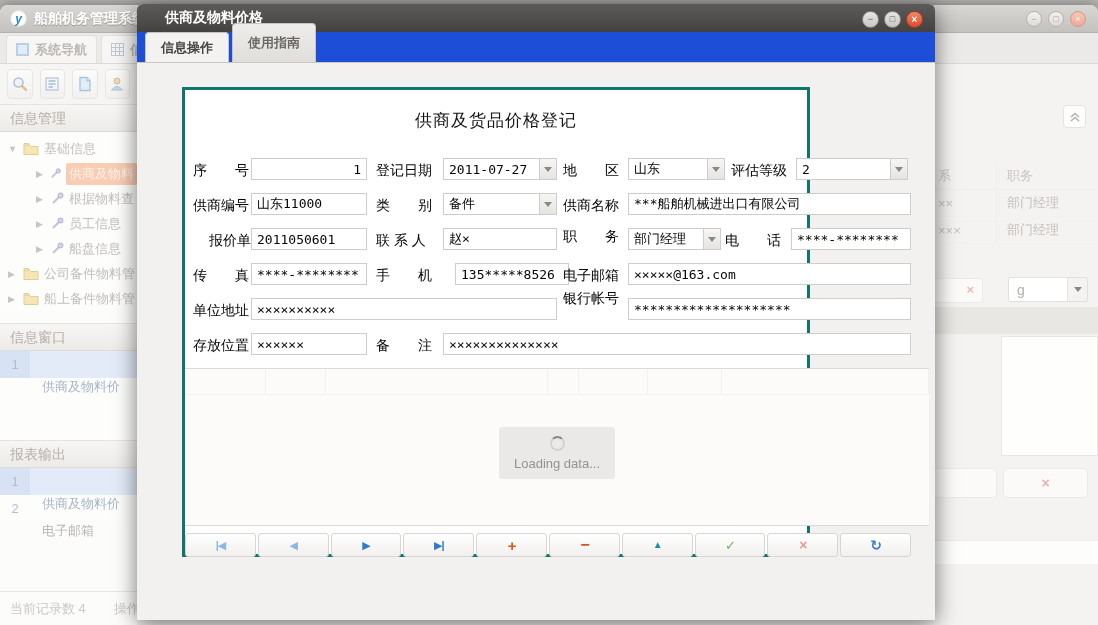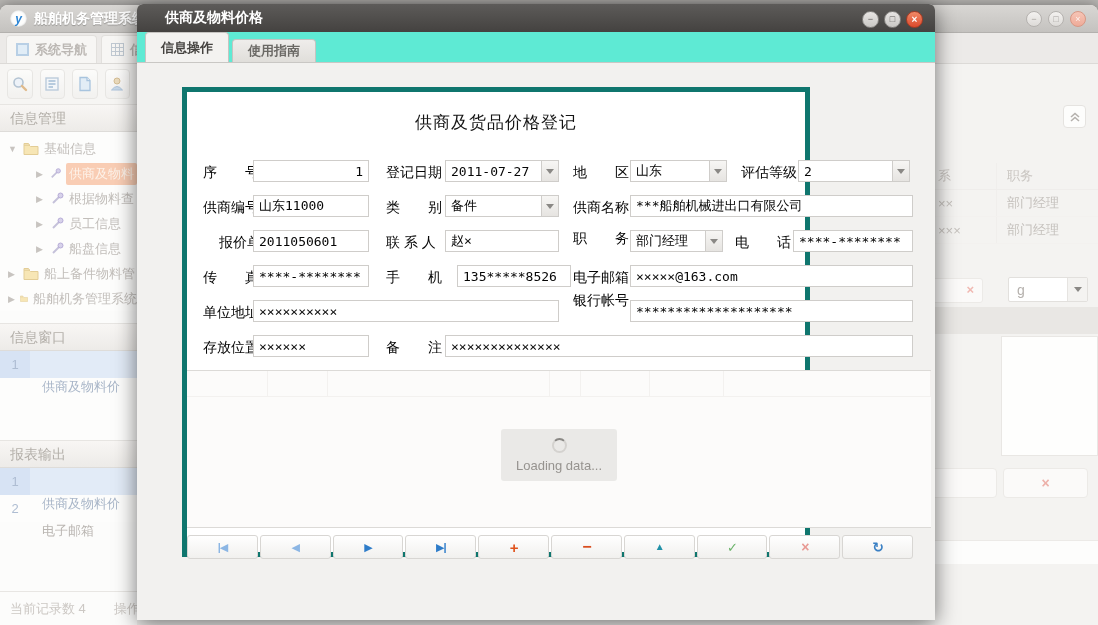--- a/index.html
+++ b/index.html
@@ -107,33 +107,33 @@
   .modal-titlebar { height:28px; background:linear-gradient(#5d5b59,#444240);
                     border-radius:6px 6px 0 0; display:flex; align-items:center;
                     padding-left:28px; }
   .modal-title { color:#fff; font-weight:bold; font-size:14px; }
   .m-controls { position:absolute; right:12px; top:7px; display:flex; gap:5px; }
   .mbtn { width:17px; height:17px; border-radius:50%; border:1px solid #8a8885;
           background:linear-gradient(#e8e6e4,#c9c7c4); color:#5a5856; font-size:9px;
           display:flex; align-items:center; justify-content:center; line-height:1; }
   .mbtn.close { background:linear-gradient(#f08a68,#dd4a2c); border-color:#a93a22;
                 color:#fff; font-size:10px; font-weight:bold; }
-  .modal-tabbar { height:31px; background:#5eead4; border-bottom:1px solid #c9c7c4;
+  .modal-tabbar { height:31px; background:#1d4ed8; border-bottom:1px solid #c9c7c4;
                   display:flex; align-items:flex-end; padding-left:8px; }
-  .mtab { height:23px; padding:0 15px; display:flex; align-items:center; font-size:13px;
+  .mtab { height:39px; padding:0 15px; display:flex; align-items:center; font-size:13px;
           font-weight:bold; color:#6b6965; background:linear-gradient(#efedeb,#e0deda);
           border:1px solid #c6c4c1; border-bottom:none; border-radius:4px 4px 0 0; margin-right:3px; }
   .mtab.active { background:#f3f2f0; color:#454340; height:30px; }
   .modal-body { position:absolute; left:0; right:0; top:62px; bottom:0; background:#f2f1ef; }
 
   .form-panel { position:absolute; left:45px; top:21px; width:628px; height:470px;
-                background:#fff; border:5px solid #0f766e; }
+                background:#fff; border:3px solid #0f766e; }
   .form-title { position:absolute; top:19px; left:0; width:100%; text-align:center;
                 font-size:17px; color:#141414; letter-spacing:1px; }
-  .flabel { position:absolute; font-size:14px; color:#050505; white-space:pre;margin-left:8px; }
+  .flabel { position:absolute; font-size:14px; color:#050505; white-space:pre; }
   .fld { position:absolute; height:22px; background:#fff; border:1px solid #cfcdca;
          display:flex; align-items:center; overflow:hidden;
          font:13px "DejaVu Sans Mono","Liberation Mono",monospace; color:#050505; }
   .fld .v { padding:0 5px; white-space:nowrap; }
   .fld.num { justify-content:flex-end; }
   .combo .v { flex:1; }
   .combo .cbtn { width:17px; height:100%; flex:none; background:linear-gradient(#f7f6f4,#e6e4e1);
                  border-left:1px solid #cfcdca; display:flex; align-items:center; justify-content:center; }
   .arr-down { width:0; height:0; border-left:4px solid transparent;
               border-right:4px solid transparent; border-top:5px solid #8a8885; }
@@ -263,29 +263,29 @@
           <circle cx="9.5" cy="3.5" r="2.5" fill="#cbc4e4" stroke="#9d8fc9"></circle>
         </svg>
         <span class="tlabel">船盘信息</span>
       </div>
       <div class="tree-item root">
         <span class="tarrow">▶</span>
         <svg width="16" height="13" viewBox="0 0 16 13">
           <path d="M1 3 h5 l1.5 1.5 H15 v8 H1 z" fill="#f7e6b5" stroke="#e3cd96"></path>
           <path d="M1 3 v-1.5 h4.5 l1 1.5 z" fill="#fbf0cf" stroke="#e3cd96"></path>
         </svg>
-        <span class="tlabel">船上备件物料管</span>
+        <span class="tlabel">公司备件物料管</span>
       </div>
       <div class="tree-item root">
         <span class="tarrow">▶</span>
         <svg width="16" height="13" viewBox="0 0 16 13">
           <path d="M1 3 h5 l1.5 1.5 H15 v8 H1 z" fill="#f7e6b5" stroke="#e3cd96"></path>
           <path d="M1 3 v-1.5 h4.5 l1 1.5 z" fill="#fbf0cf" stroke="#e3cd96"></path>
         </svg>
-        <span class="tlabel">船舶机务管理系统</span>
+        <span class="tlabel">船上备件物料管</span>
       </div>
     </div>
 
     <div style="height:12px"></div>
     <div class="sec-header">信息窗口</div>
     <div class="mini-list">
       <div class="mini-row sel">
         <span class="num">1</span>
         <span class="lbl">供商及物料价</span>
       </div>

